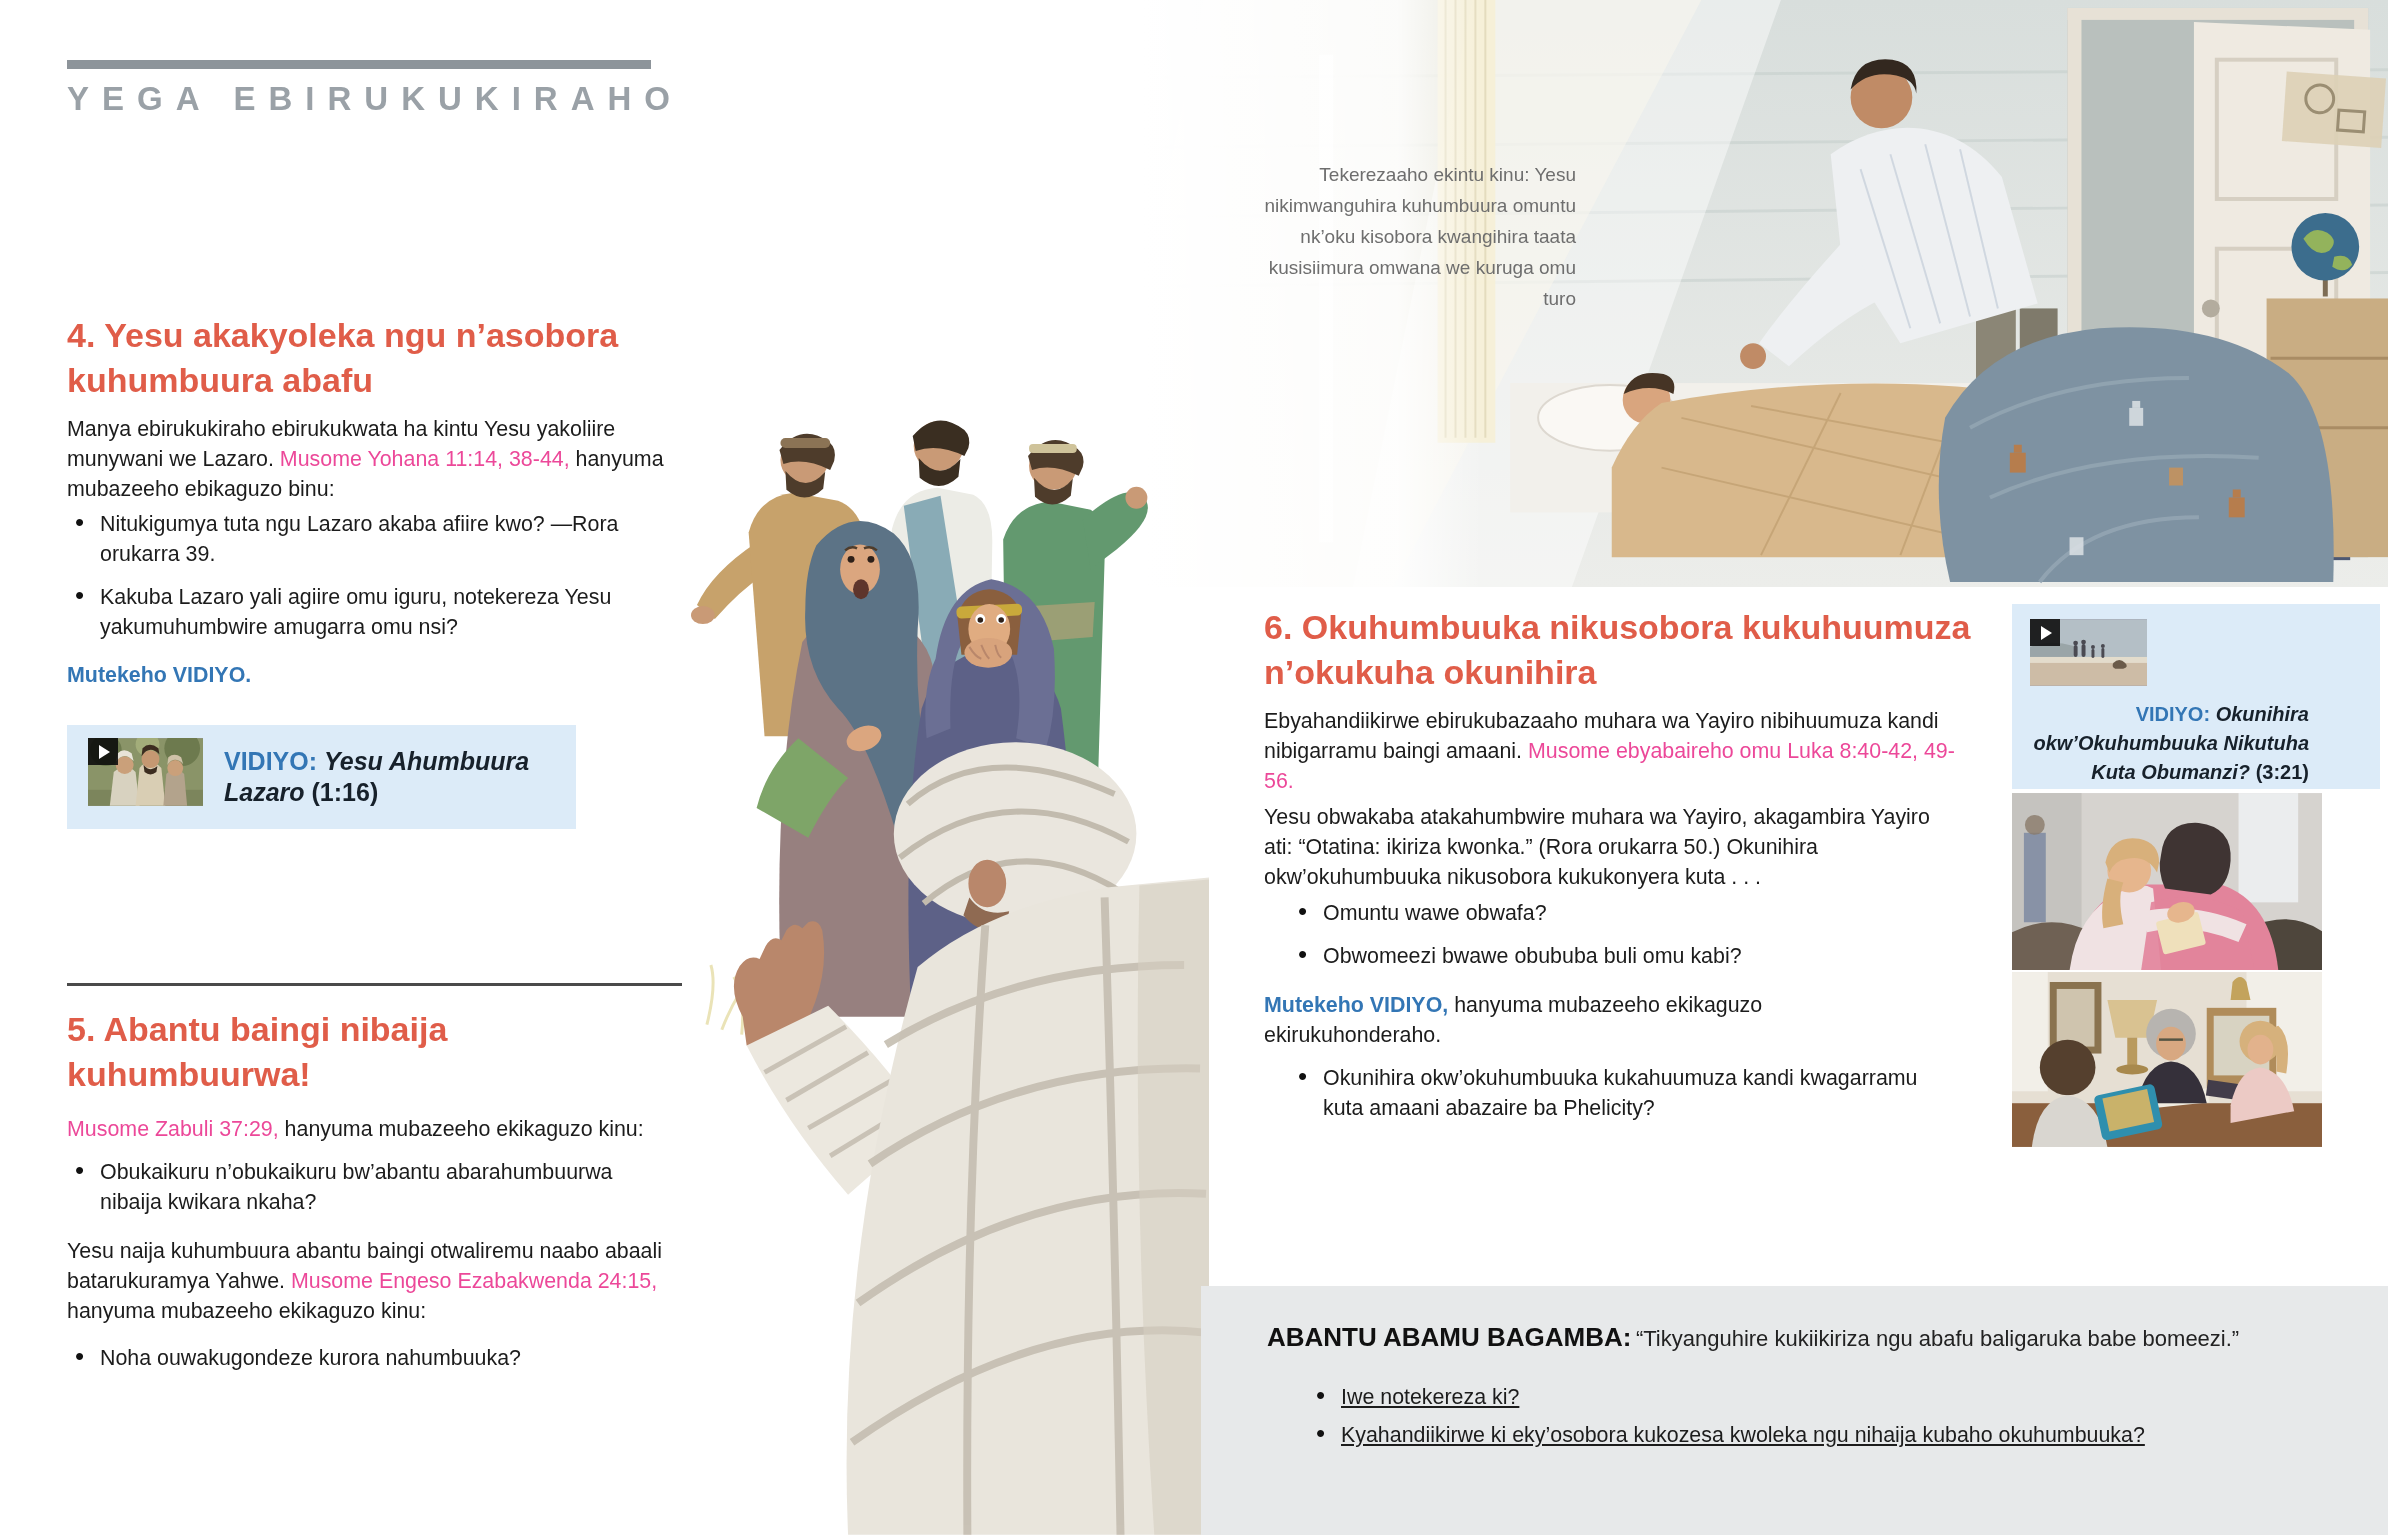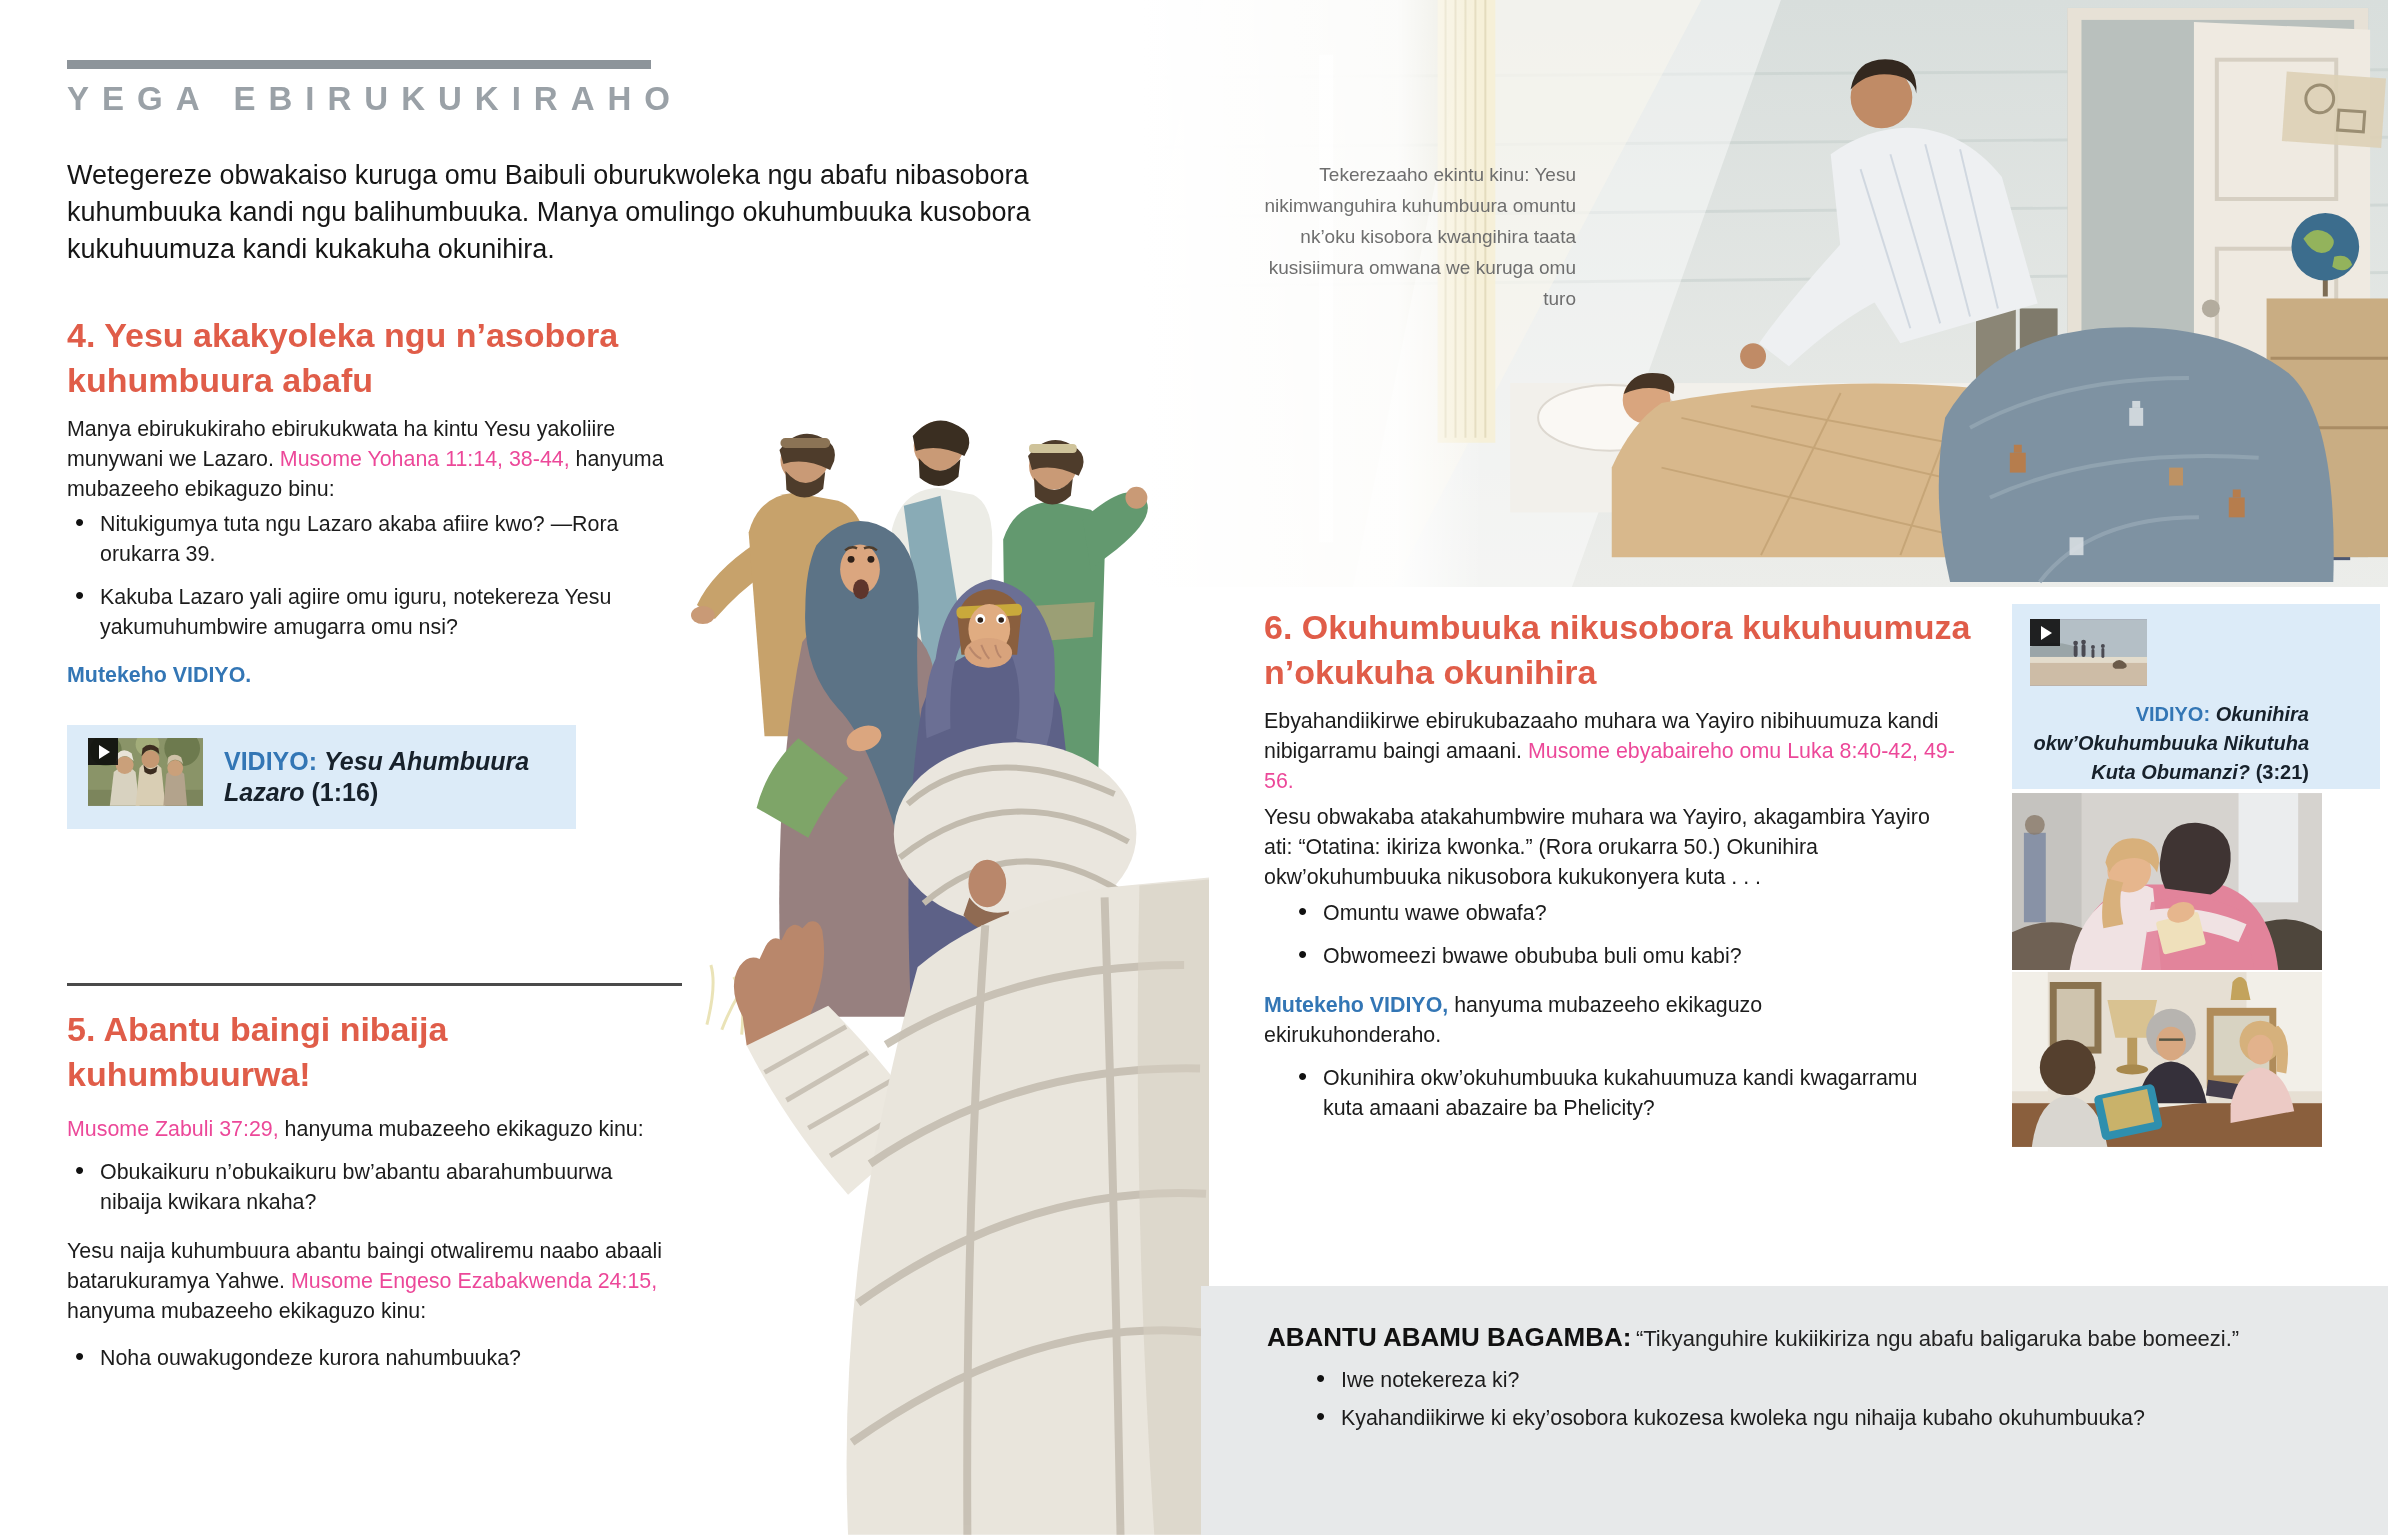--- a/index.html
+++ b/index.html
@@ -279,21 +279,20 @@
             <path d="M420,492 Q430,800 436,1133"></path>
         </g>
         <path d="M455,480 L525,474 L525,1133 L470,1133 Q448,800 455,480 Z" fill="#d6cfc2" opacity="0.6"></path>
       </g>
     </svg>
   </div>
 
   <div class="abs kicker-bar" style="left:67px;top:60px;"></div>
   <div class="abs kicker" style="left:67px;top:80px;">YEGA EBIRUKUKIRAHO</div>
 
-  <div class="abs intro" style="left:67px;top:157px;width:1005px;">Wetegereze obwakaiso kuruga omu Baibuli oburukwoleka ngu abafu nibasobora kuhumbuuka kandi ngu balihumbuuka. Manya omulingo okuhumbuuka kusobora kukuhuumuza kandi kukakuha okunihira.</div>
 
   <div class="abs h-sec" style="left:67px;top:313px;width:557px;">4. Yesu akakyoleka ngu n’asobora kuhumbuura abafu</div>
 
   <div class="abs body-t" style="left:67px;top:414px;width:597px;">
     <span>Manya ebirukukiraho ebirukukwata ha kintu Yesu yakoliire munywani we Lazaro. </span><span class="ref">Musome Yohana 11:14, 38-44,</span><span> hanyuma mubazeeho ebikaguzo binu:</span>
   </div>
 
   <ul class="abs body-t blist" style="left:67px;top:509px;width:577px;">
     <li>Nitukigumya tuta ngu Lazaro akaba afiire kwo? —Rora orukarra 39.</li>
     <li>Kakuba Lazaro yali agiire omu iguru, notekereza Yesu yakumuhumbwire amugarra omu nsi?</li>
@@ -455,20 +454,20 @@
         <rect x="94" y="122" width="46" height="34" fill="#c9b26a" transform="rotate(-12 117 139)"></rect>
       </g>
     </svg>
   </div>
 
   <div class="abs qbox" style="left:1201px;top:1286px;width:1187px;height:250px;">
     <div class="abs" style="left:66px;top:36px;width:1085px;">
       <span class="q-head">ABANTU ABAMU BAGAMBA:</span>
       <span class="q-quote">“Tikyanguhire kukiikiriza ngu abafu baligaruka babe bomeezi.”</span>
     </div>
-    <ul class="blist abs" style="left:107px;top:79px;width:1045px;">
+    <ul class="blist abs" style="left:107px;top:96px;width:1045px;text-decoration:underline;">
       <li>Iwe notekereza ki?</li>
       <li>Kyahandiikirwe ki eky’osobora kukozesa kwoleka ngu nihaija kubaho okuhumbuuka?</li>
     </ul>
   </div>
 
 </div>
 
 
 </body></html>

